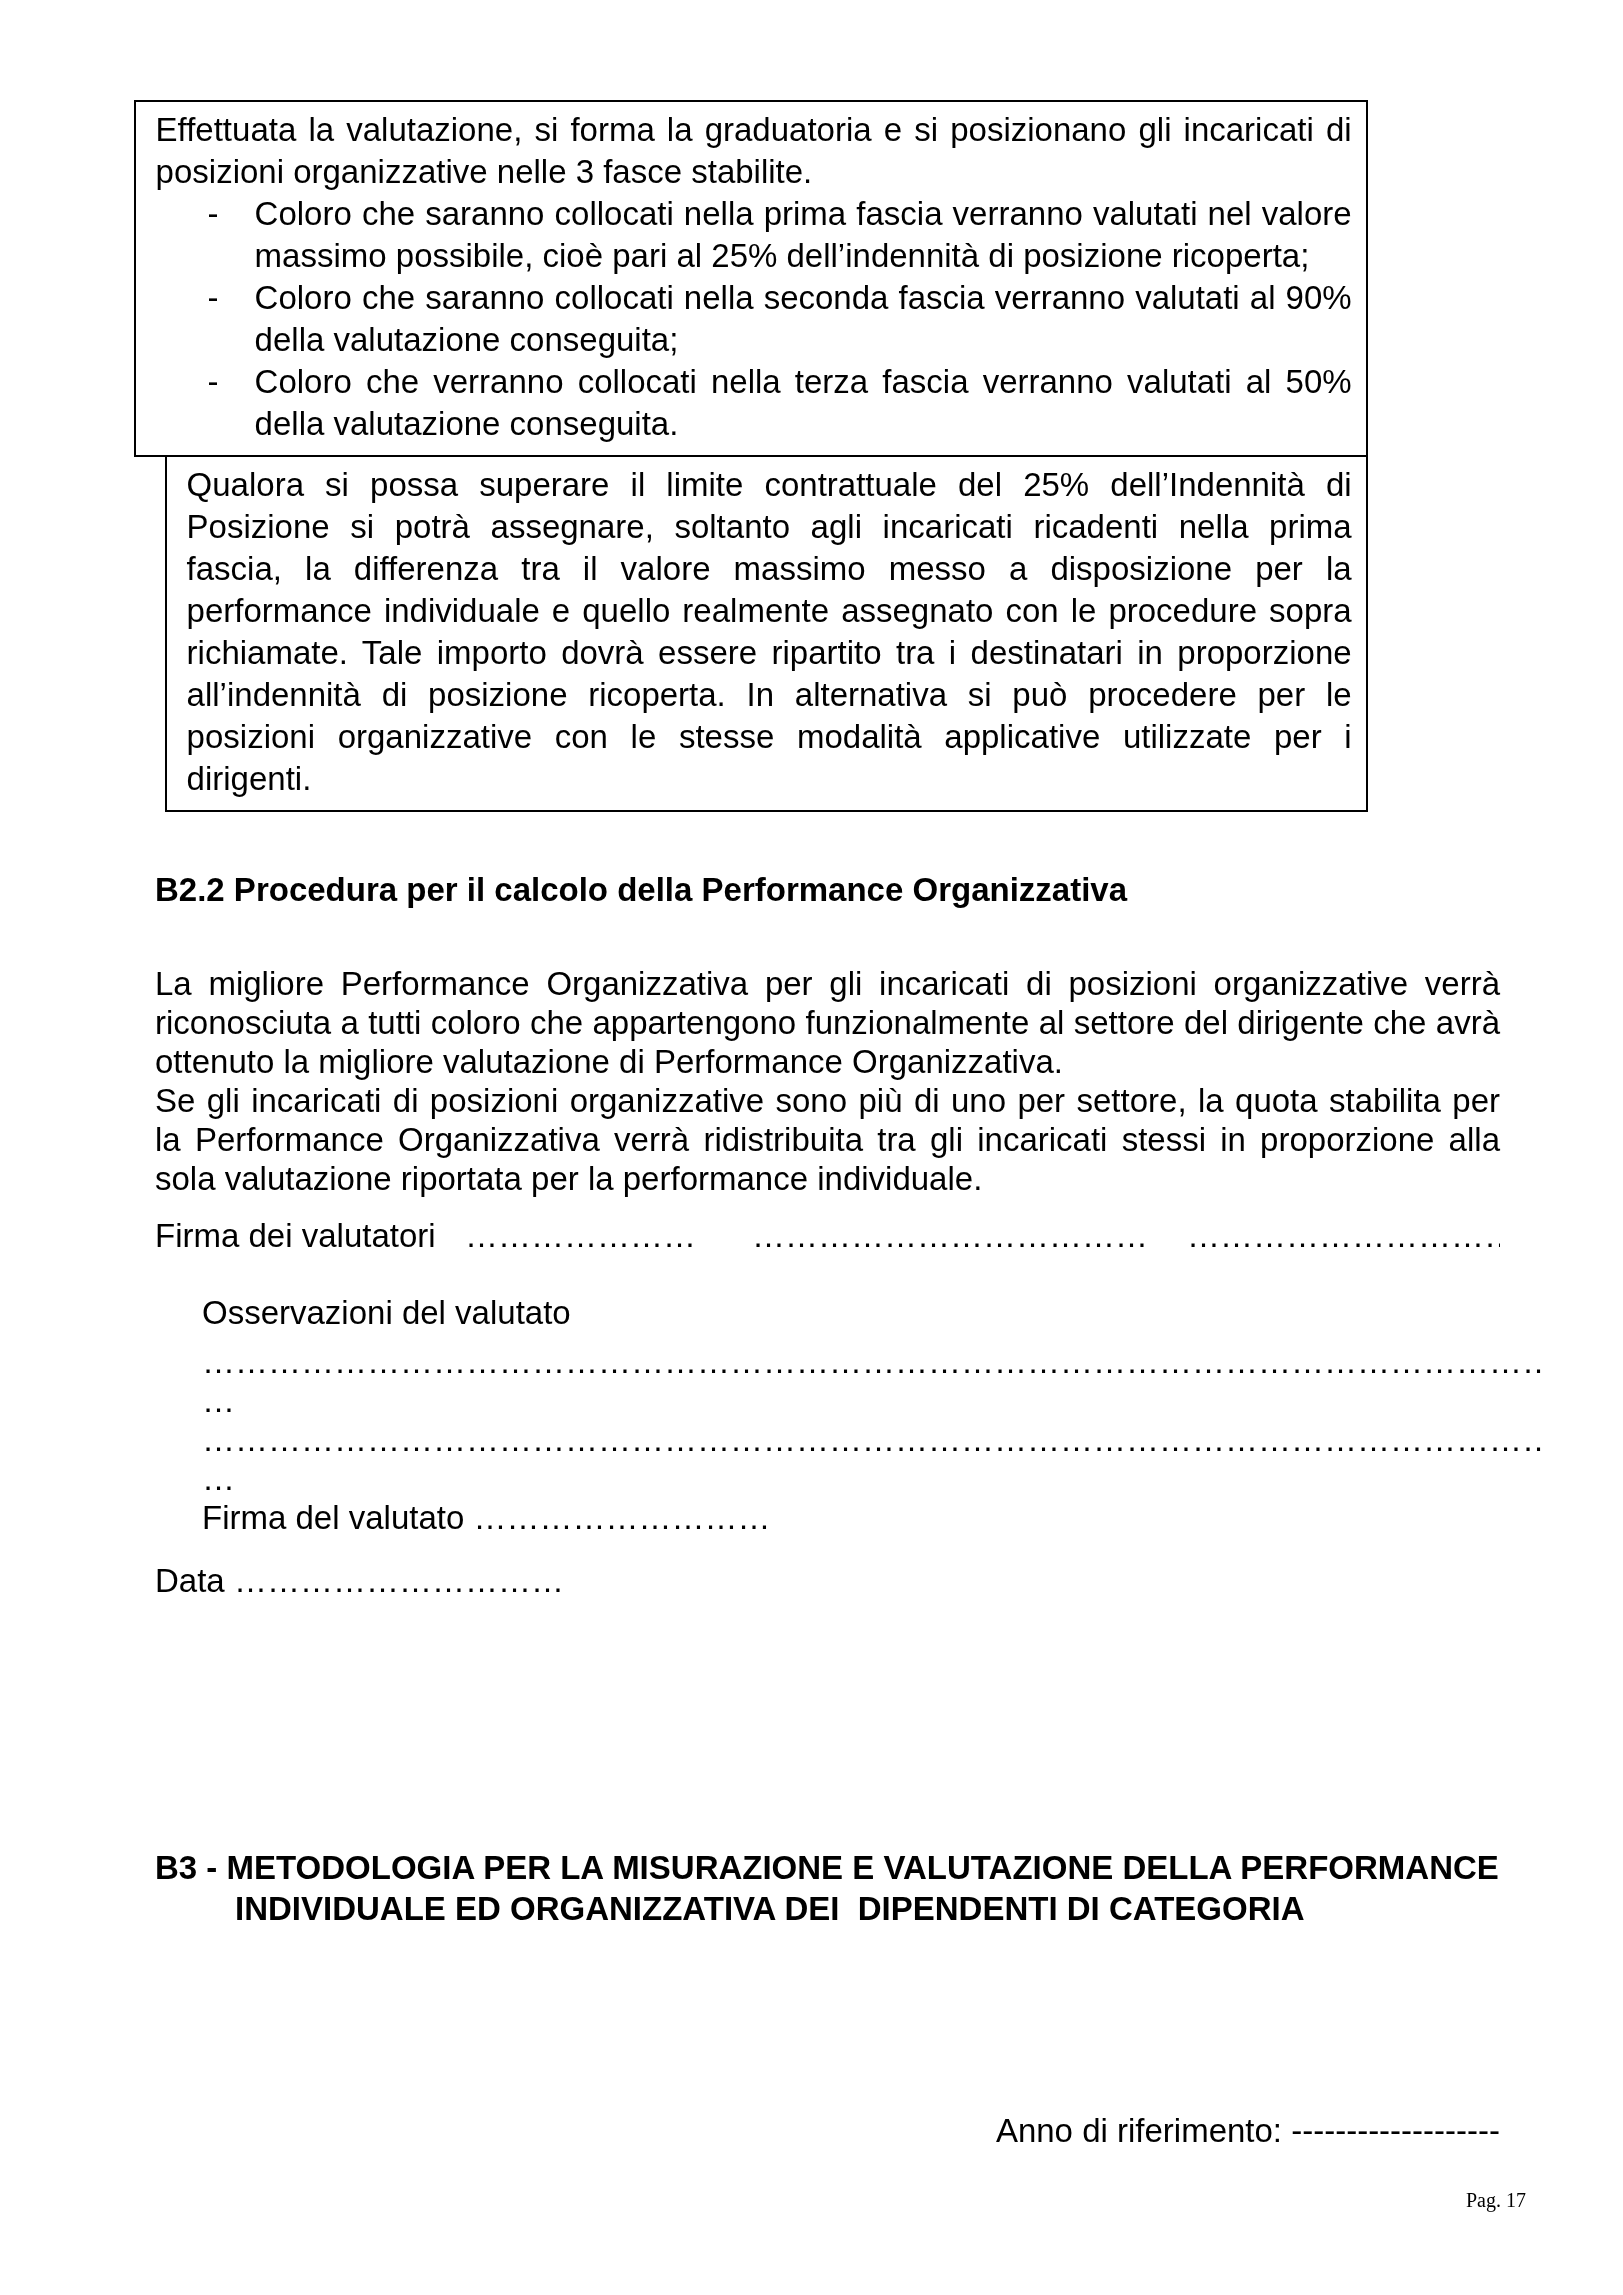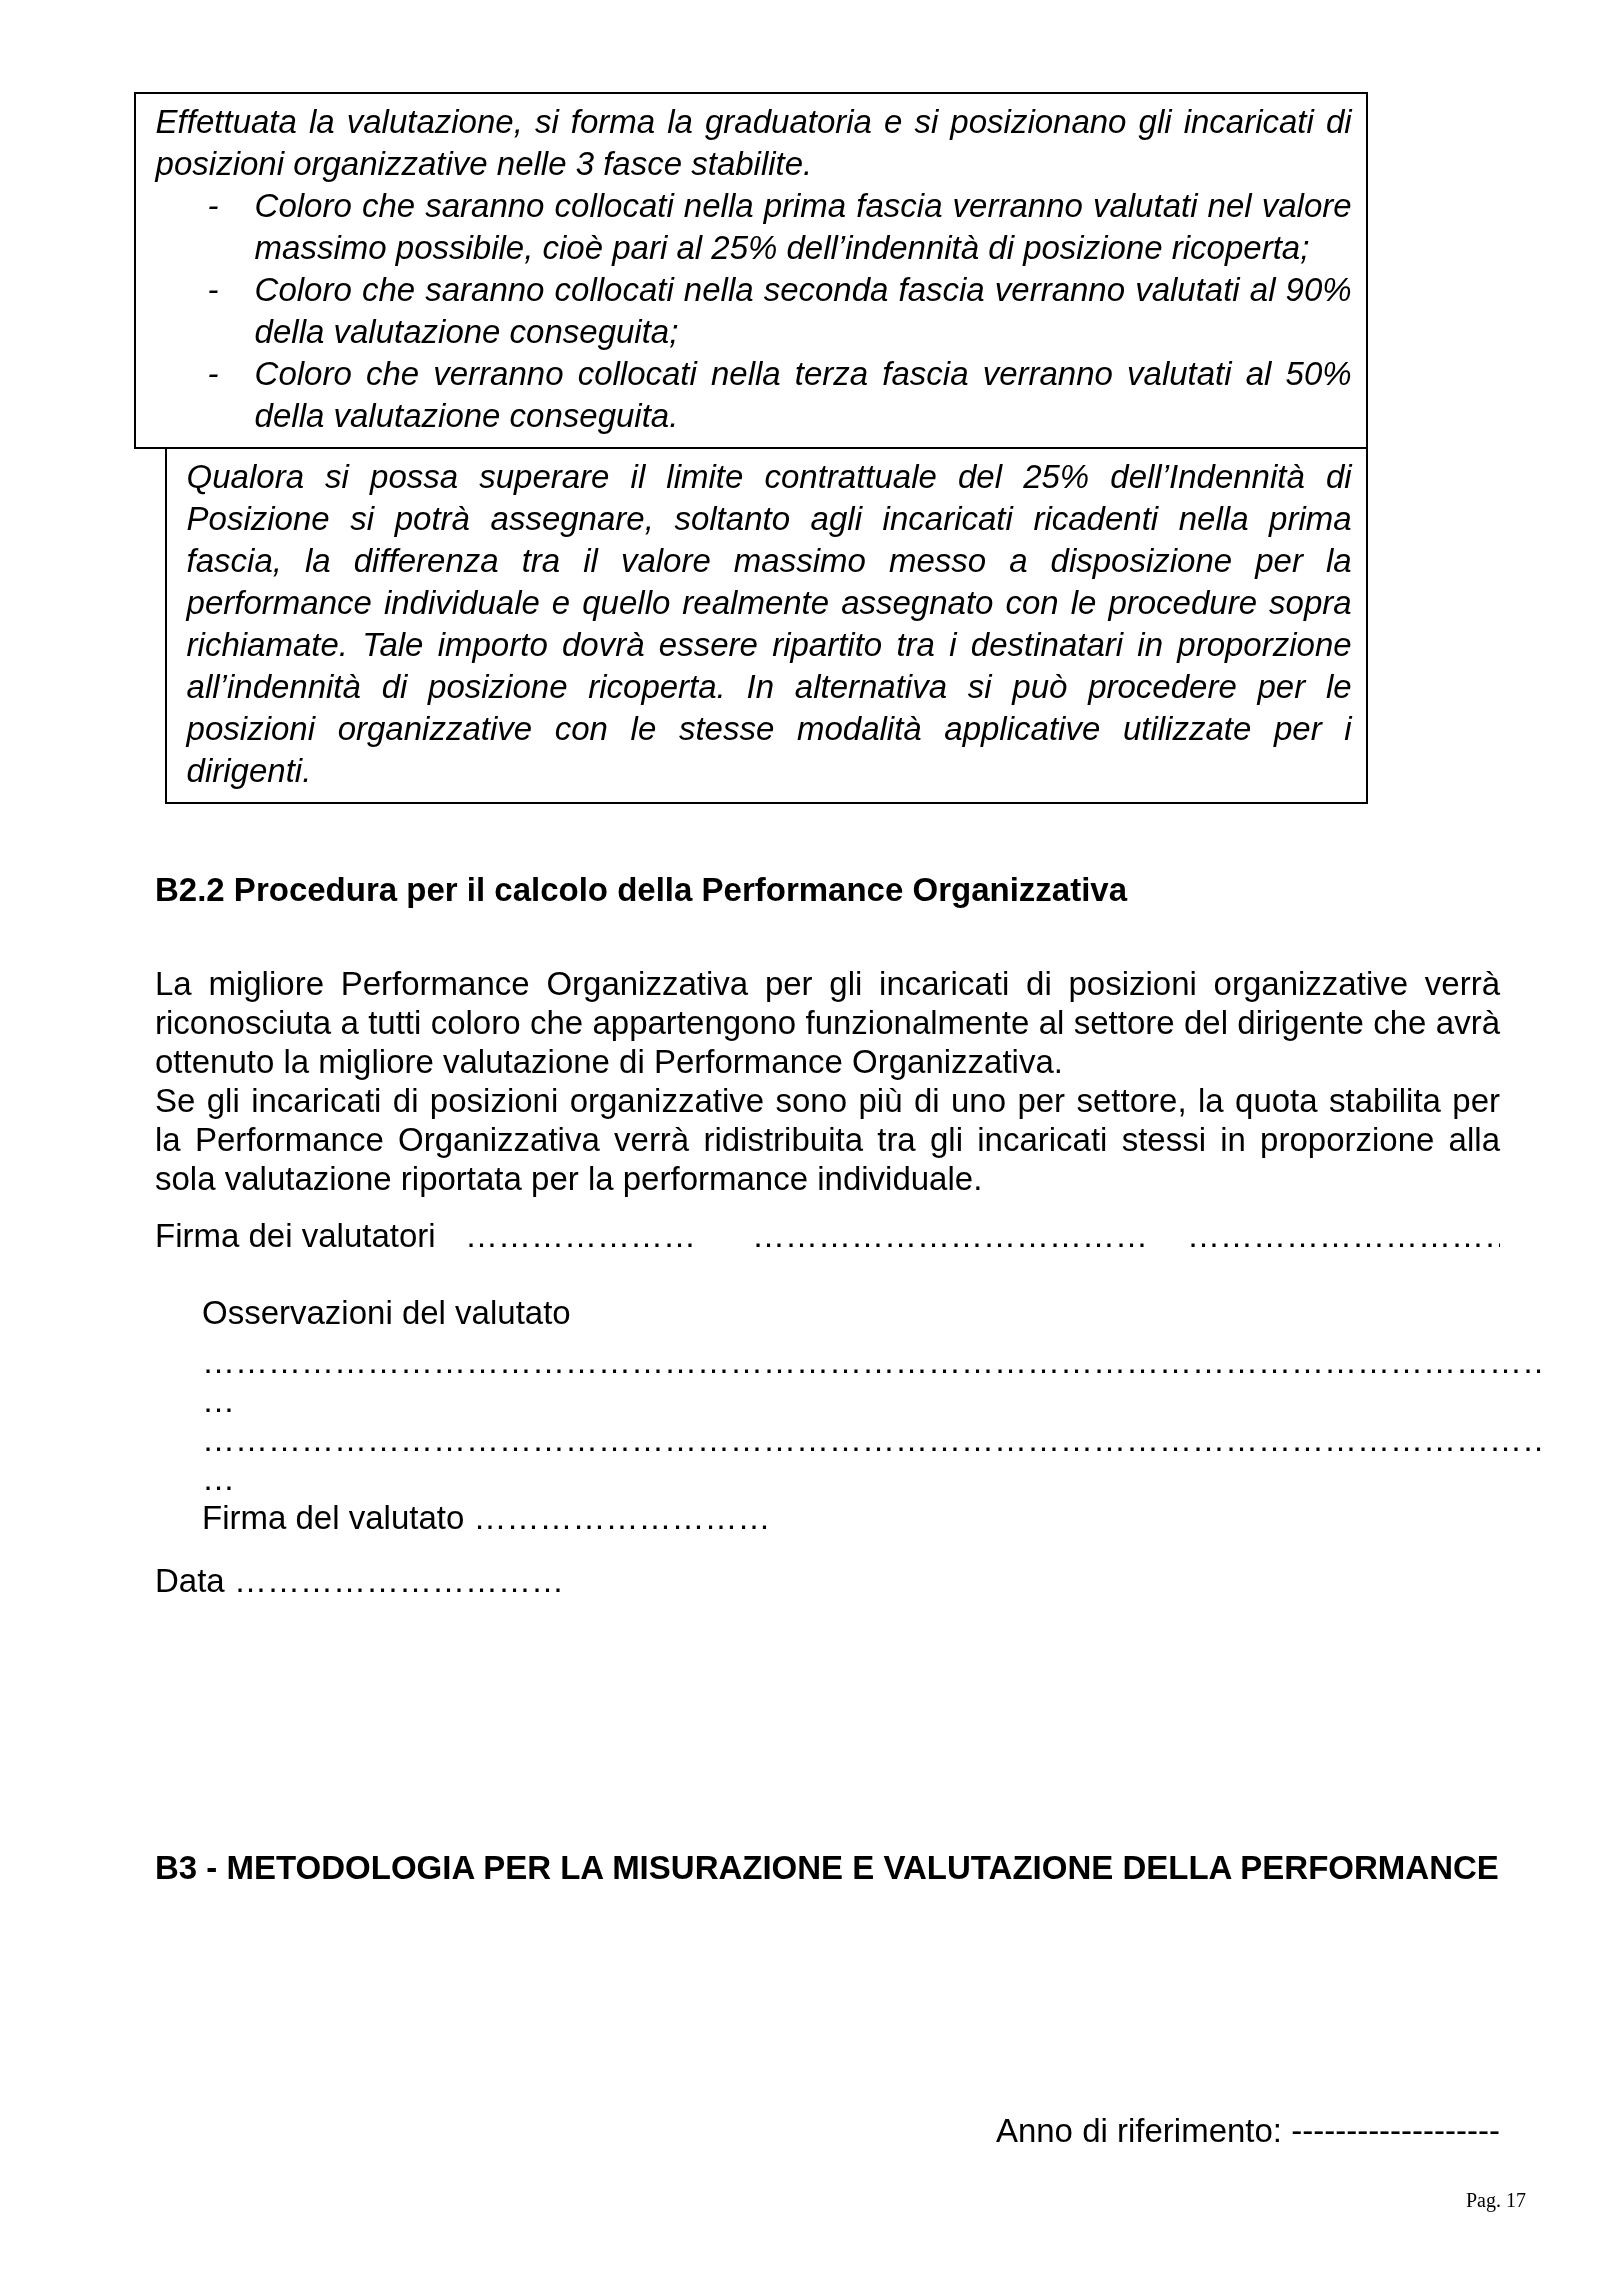--- a/index.html
+++ b/index.html
@@ -7,21 +7,21 @@
     width: 1623px; height: 2295px;
     background: #ffffff; color: #000000;
     font-family: "Liberation Sans", sans-serif;
     font-size: 33px;
     position: relative;
     overflow: hidden;
   }
   .abs { position: absolute; }
 
   
-  .boxes { left: 134px; top: 92px; width: 1234px; font-style: italic; }
+  .boxes { left: 134px; top: 100px; width: 1234px; }
   .box {
     box-sizing: border-box;
     border: 2.6px solid #000;
     padding: 6.5px 14.4px 10.5px 19.6px;
     text-align: justify;
     line-height: 42px;
   }
   .box.second { border-top: none; margin-left: 31px; }
   .bullet { position: relative; padding-left: 99px; text-align: justify; }
   .bullet .marker { position: absolute; left: 52px; top: 0; }
@@ -90,20 +90,21 @@
   </div>
 </div>
 
 <div class="abs col data-line">
   <span>Data</span>
   <span>…………………………</span>
 </div>
 
 <div class="abs col b3-heading">
   <div>B3 - METODOLOGIA PER LA MISURAZIONE E VALUTAZIONE DELLA PERFORMANCE</div>
+  <div class="b3-line2">INDIVIDUALE ED ORGANIZZATIVA DEI  DIPENDENTI DI CATEGORIA</div>
 </div>
 
 <div class="abs col anno-line">
   <span>Anno di riferimento:</span>
   <span>-------------------</span>
 </div>
 
 <div class="abs pag">Pag. 17</div>
 
 

